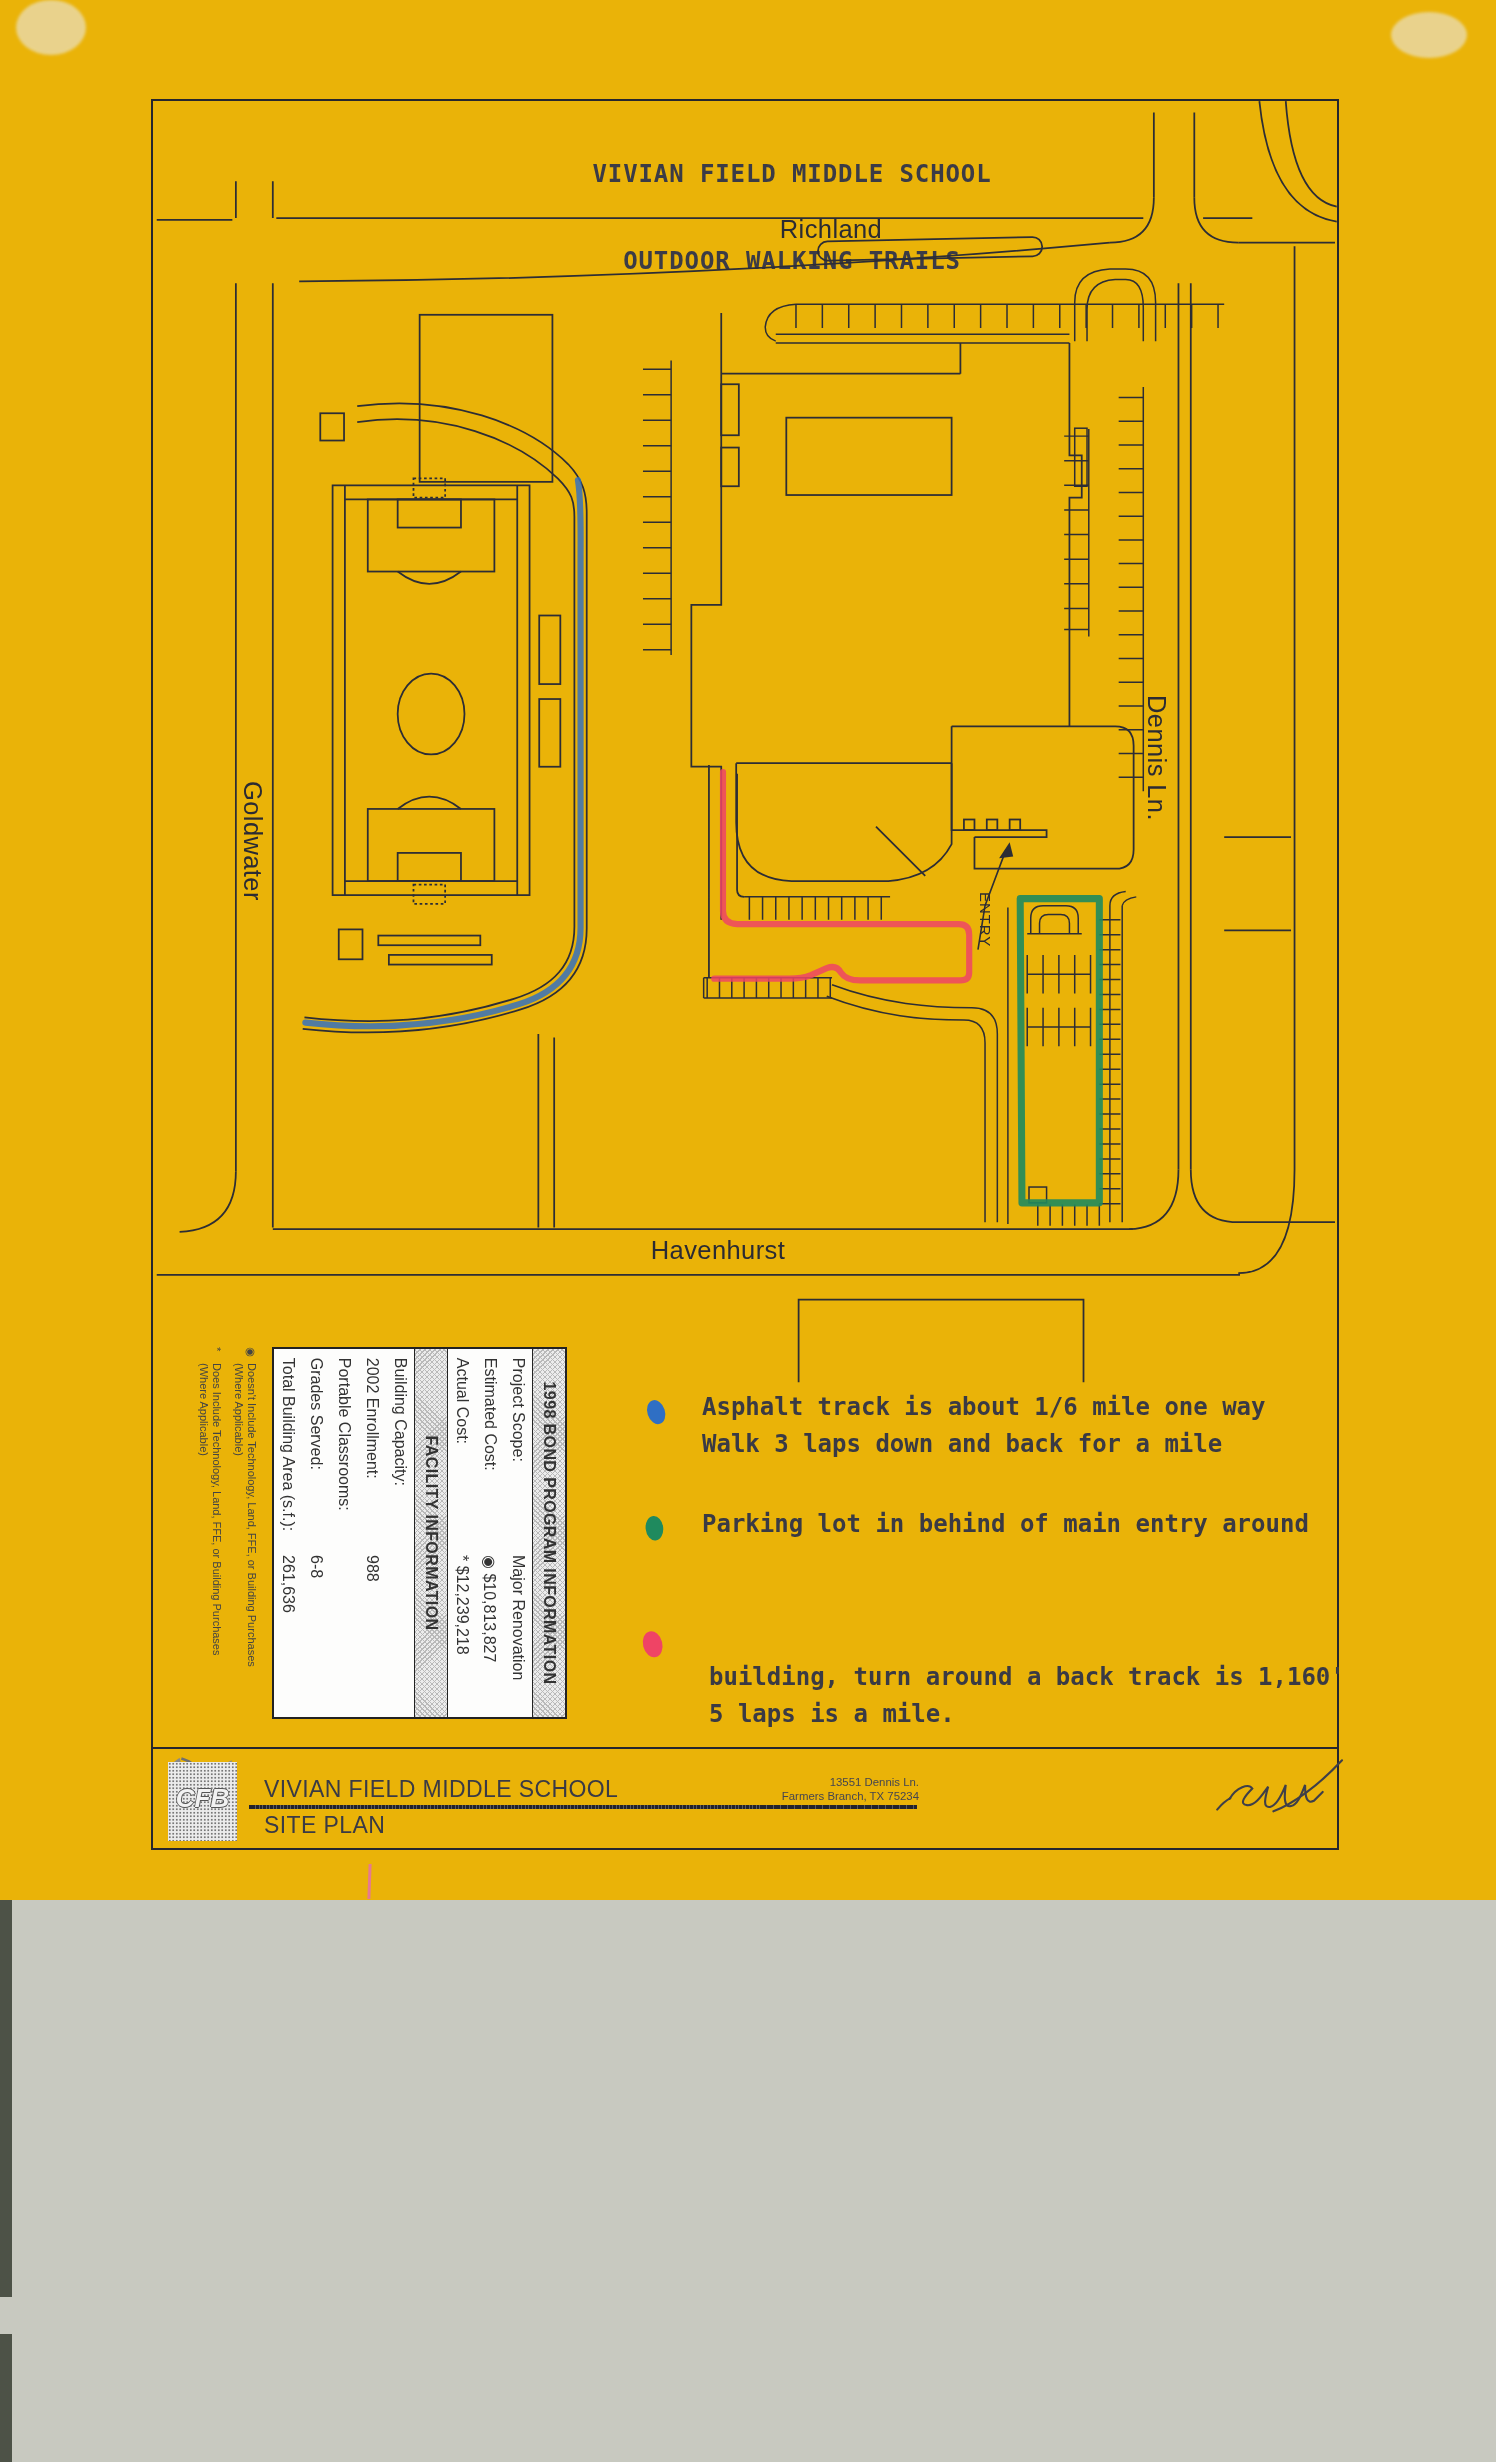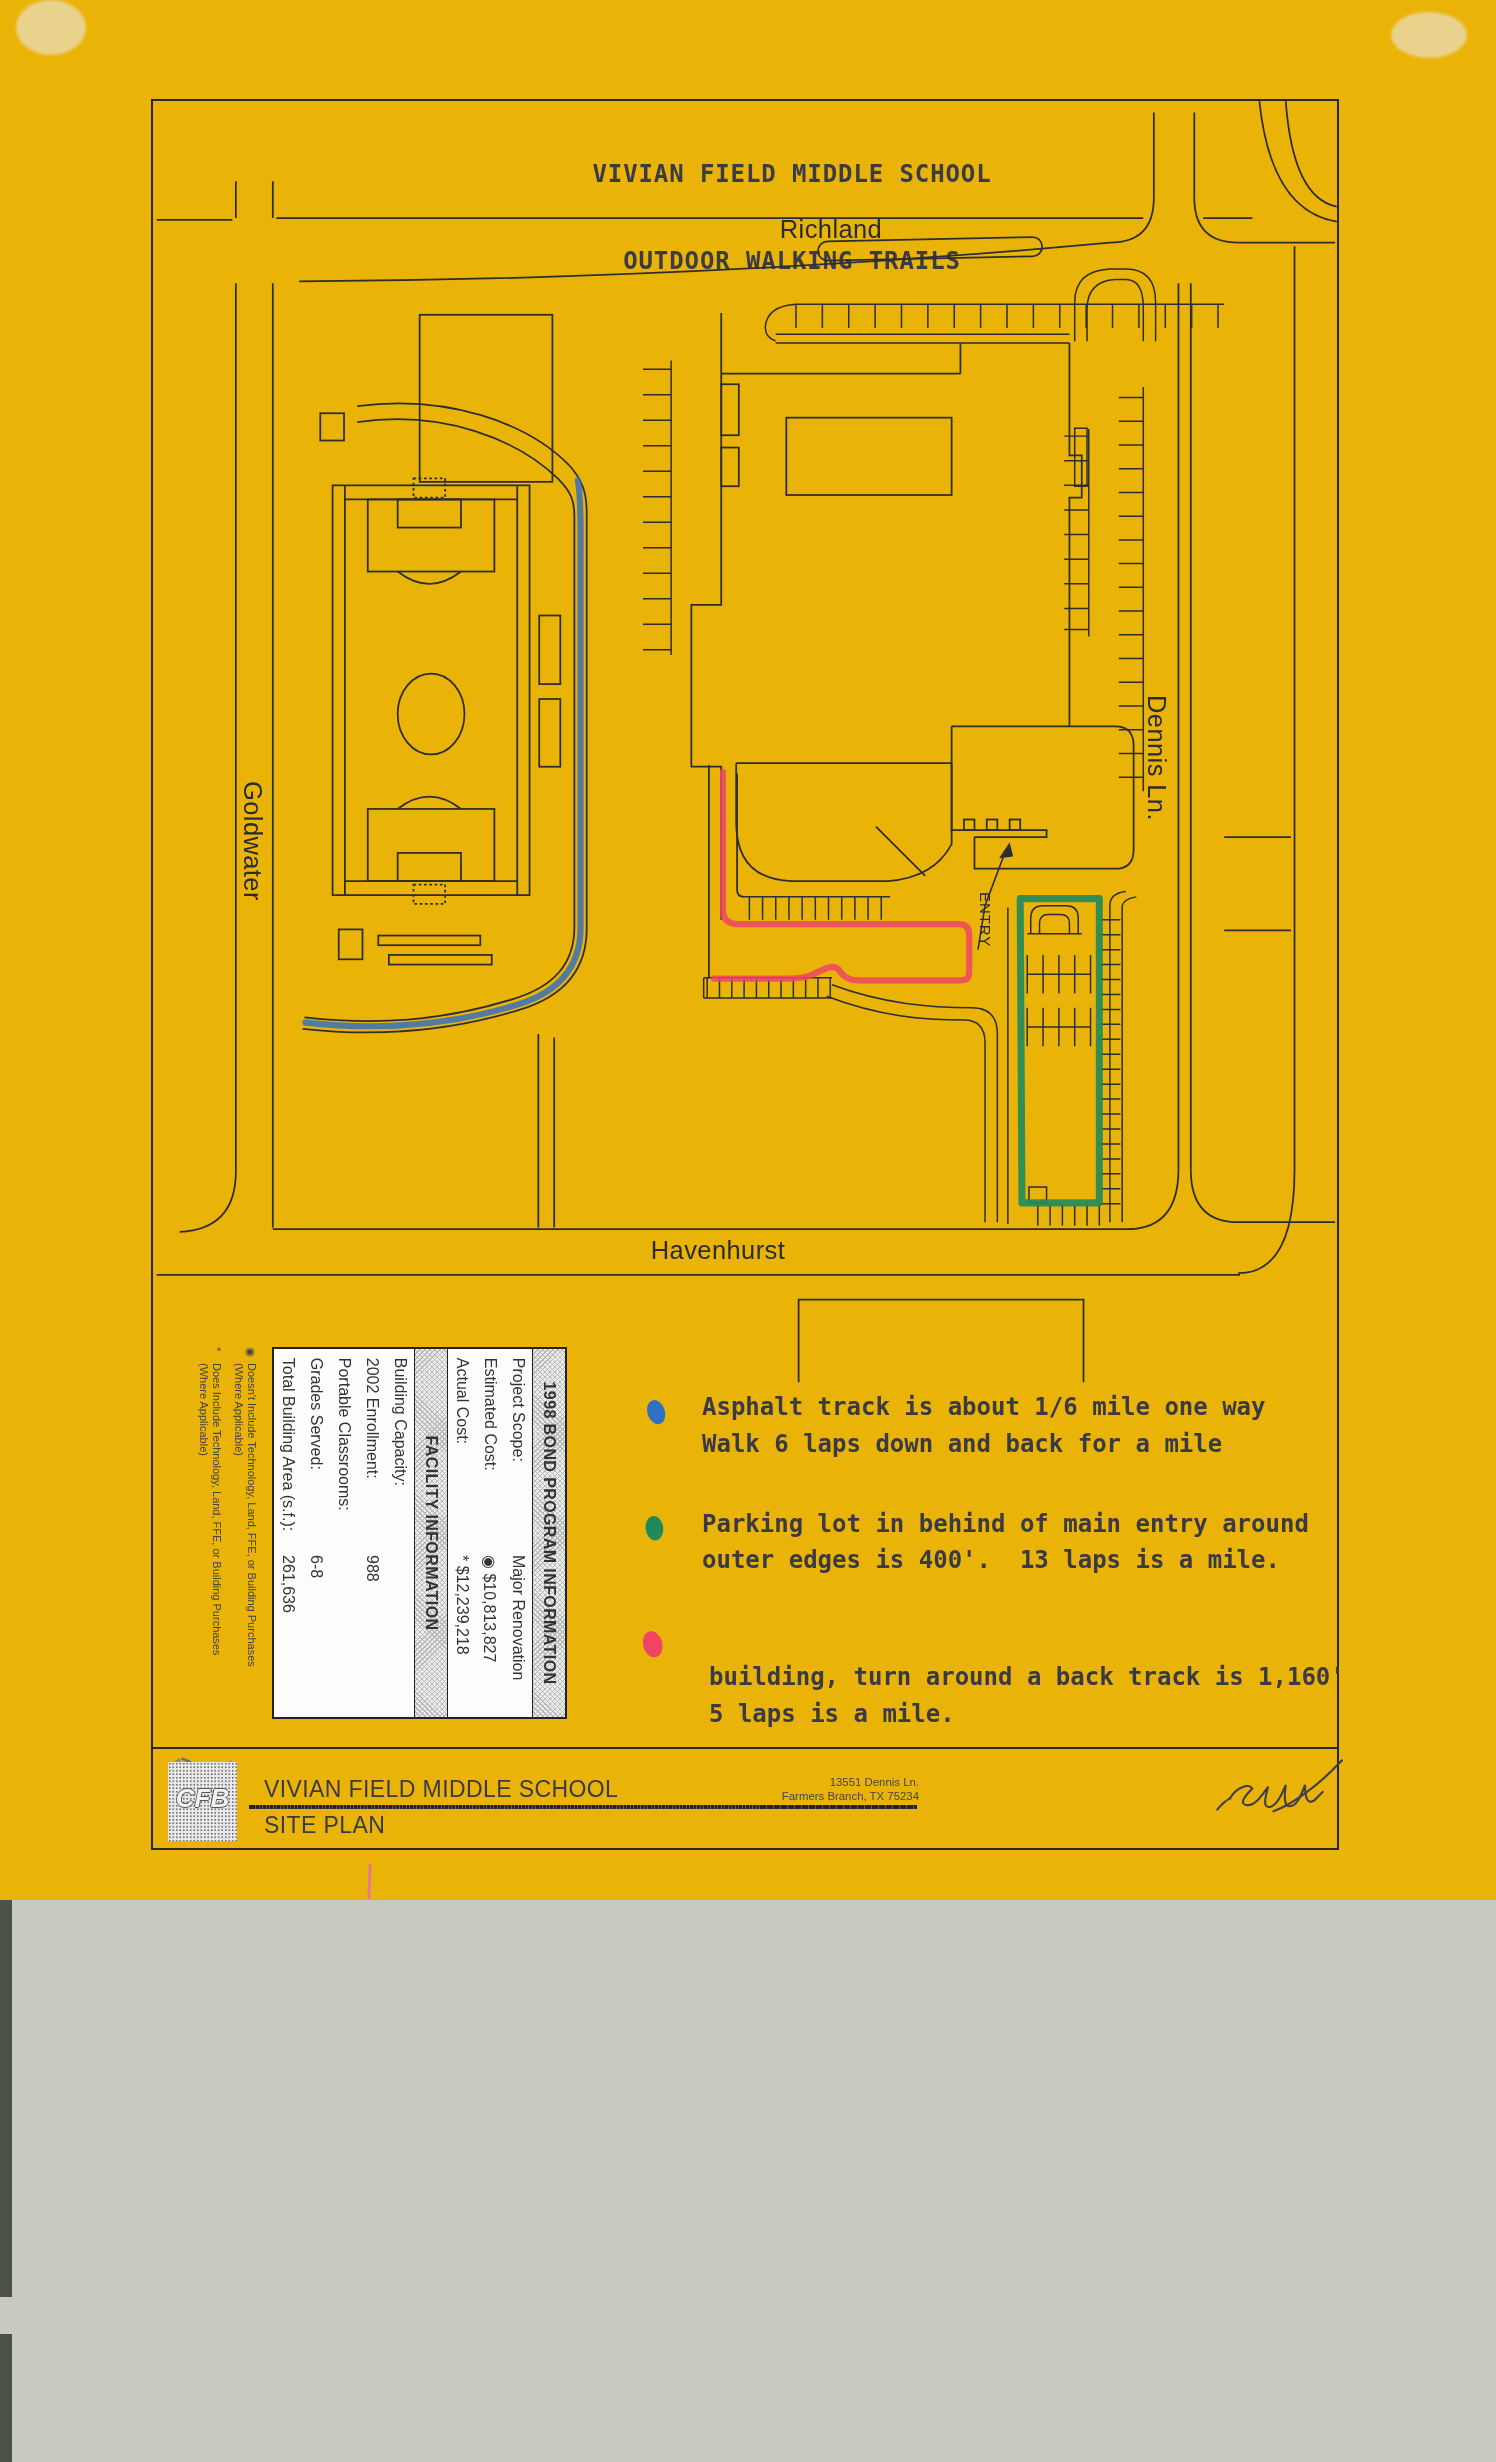--- a/index.html
+++ b/index.html
@@ -228,23 +228,22 @@
     </g>
   </svg>
 
   <div class="abs street-label" style="left:743px;top:215px;width:176px;text-align:center;">Richland</div>
   <div class="abs street-label rot90" style="left:267px;top:781px;">Goldwater</div>
   <div class="abs street-label rot90" style="left:1171px;top:695px;">Dennis Ln.</div>
   <div class="abs street-label" style="left:630px;top:1236px;width:176px;text-align:center;">Havenhurst</div>
   <div class="abs entry-label rot90" style="left:994px;top:892px;">ENTRY</div>
 
   <div class="abs legend-line" style="left:702px;top:1389px;">Asphalt track is about 1/6 mile one way</div>
-  <div class="abs legend-line" style="left:702px;top:1426px;">Walk 6 laps down and back for a mile</div>
+  <div class="abs legend-line" style="left:702px;top:1426px;">Walk 3 laps down and back for a mile</div>
   <div class="abs legend-line" style="left:702px;top:1506px;">Parking lot in behind of main entry around</div>
-  <div class="abs legend-line" style="left:702px;top:1542px;">outer edges is 400'.  13 laps is a mile.</div>
   <div class="abs legend-line" style="left:709px;top:1659px;">building, turn around a back track is 1,160'</div>
   <div class="abs legend-line" style="left:709px;top:1696px;">5 laps is a mile.</div>
 
   <div class="abs info-wrap rot90">
     <div class="info-table">
       <div class="info-bar">1998 BOND PROGRAM INFORMATION</div>
       <div class="info-row">
         <span class="lbl">Project Scope:</span>
         <span class="val">Major Renovation</span>
       </div>

